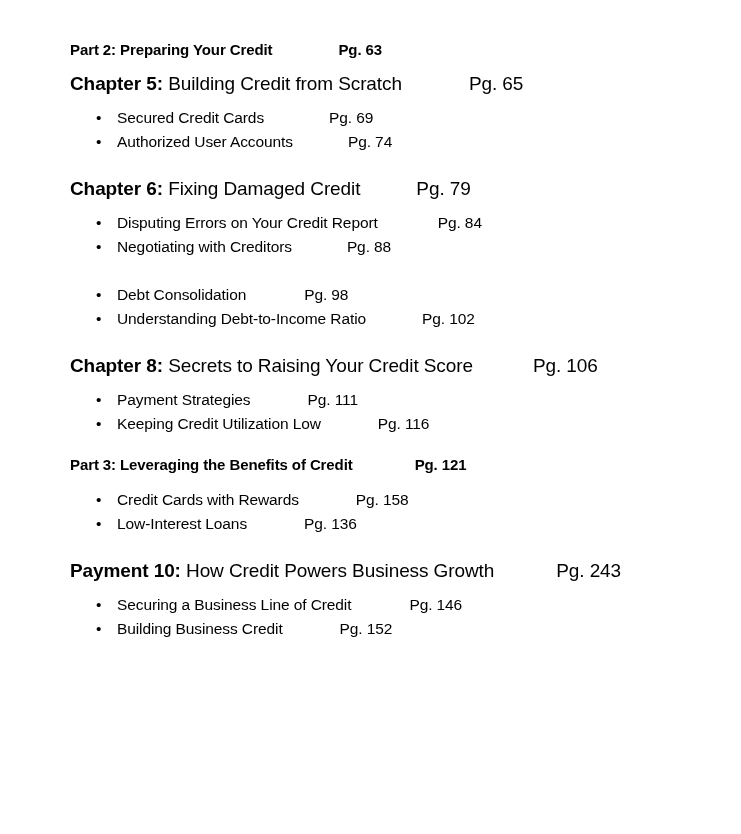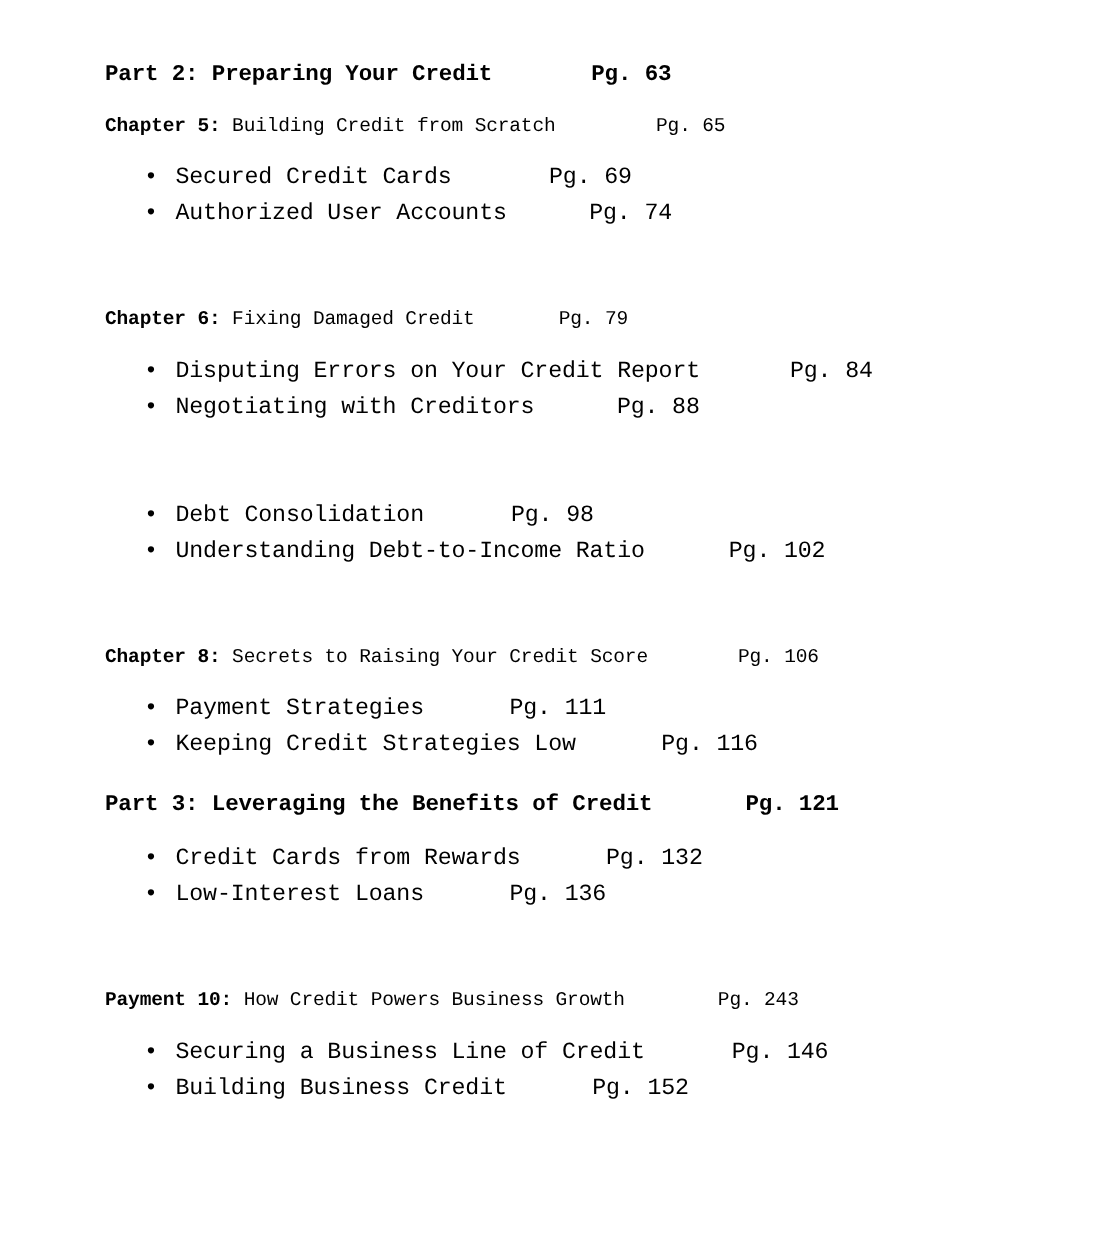--- a/index.html
+++ b/index.html
@@ -17,21 +17,20 @@
     -webkit-font-smoothing: antialiased;
   }
 
   .page {
     position: relative;
     width: 741px;
     height: 834px;
     background: #ffffff;
     padding: 0;
     box-sizing: border-box;
-    font-family: Liberation Mono, monospace;
   }
 
   .content {
     position: absolute;
     left: 70px;
     top: 39px;
     width: 640px;
   }
 
   
@@ -39,21 +38,21 @@
     font-size: 15px;
     font-weight: bold;
     line-height: 22px;
     white-space: pre;
     margin: 0 0 12px 0;
     letter-spacing: -0.1px;
   }
 
   
   .chapter-line {
-    font-size: 13px;
+    font-size: 19px;
     font-weight: normal;
     line-height: 22px;
     white-space: pre;
     margin: 0;
     letter-spacing: -0.1px;
   }
   .chapter-line .lbl {
     font-weight: bold;
   }
   .pg-bold {
@@ -81,21 +80,21 @@
     top: 0;
     line-height: 24px;
     font-size: 15.5px;
   }
 
   
   .block {
     margin: 0;
   }
   .block + .block {
-    margin-top: 48px;
+    margin-top: 24px;
   }
   .block.part-block + .block {
     margin-top: 0;
   }
   .block.part-block {
     margin-top: 18px;
   }
   .block.first {
     margin-top: 0;
   }
@@ -128,29 +127,29 @@
       <div class="block">
         <ul class="bullets">
           <li><span class="dot">•</span><span>Debt Consolidation</span><span class="tab" style="width: 58px;"></span><span>Pg. 98</span></li>
           <li><span class="dot">•</span><span>Understanding Debt-to-Income Ratio</span><span class="tab" style="width: 56px;"></span><span>Pg. 102</span></li>
         </ul>
       </div>
       <div class="block">
         <div class="chapter-line"><span class="lbl">Chapter 8:</span><span> Secrets to Raising Your Credit Score</span><span class="tab" style="width: 60px;"></span><span>Pg. 106</span></div>
         <ul class="bullets">
           <li><span class="dot">•</span><span>Payment Strategies</span><span class="tab" style="width: 57px;"></span><span>Pg. 111</span></li>
-          <li><span class="dot">•</span><span>Keeping Credit Strategies Low</span><span class="tab" style="width: 57px;"></span><span>Pg. 116</span></li>
+          <li><span class="dot">•</span><span>Keeping Credit Utilization Low</span><span class="tab" style="width: 57px;"></span><span>Pg. 116</span></li>
         </ul>
       </div>
       <div class="block part-block">
         <div class="part-line"><span>Part 3: Leveraging the Benefits of Credit</span><span class="tab" style="width: 62px;"></span><span>Pg. 121</span></div>
       </div>
       <div class="block first-chapter" style="margin-top: 0px;">
         <ul class="bullets">
-          <li><span class="dot">•</span><span>Credit Cards from Rewards</span><span class="tab" style="width: 57px;"></span><span>Pg. 132</span></li>
+          <li><span class="dot">•</span><span>Credit Cards with Rewards</span><span class="tab" style="width: 57px;"></span><span>Pg. 158</span></li>
           <li><span class="dot">•</span><span>Low-Interest Loans</span><span class="tab" style="width: 57px;"></span><span>Pg. 136</span></li>
         </ul>
       </div>
       <div class="block">
         <div class="chapter-line"><span class="lbl">Payment 10:</span><span> How Credit Powers Business Growth</span><span class="tab" style="width: 62px;"></span><span>Pg. 243</span></div>
         <ul class="bullets">
           <li><span class="dot">•</span><span>Securing a Business Line of Credit</span><span class="tab" style="width: 58px;"></span><span>Pg. 146</span></li>
           <li><span class="dot">•</span><span>Building Business Credit</span><span class="tab" style="width: 57px;"></span><span>Pg. 152</span></li>
         </ul>
       </div>

